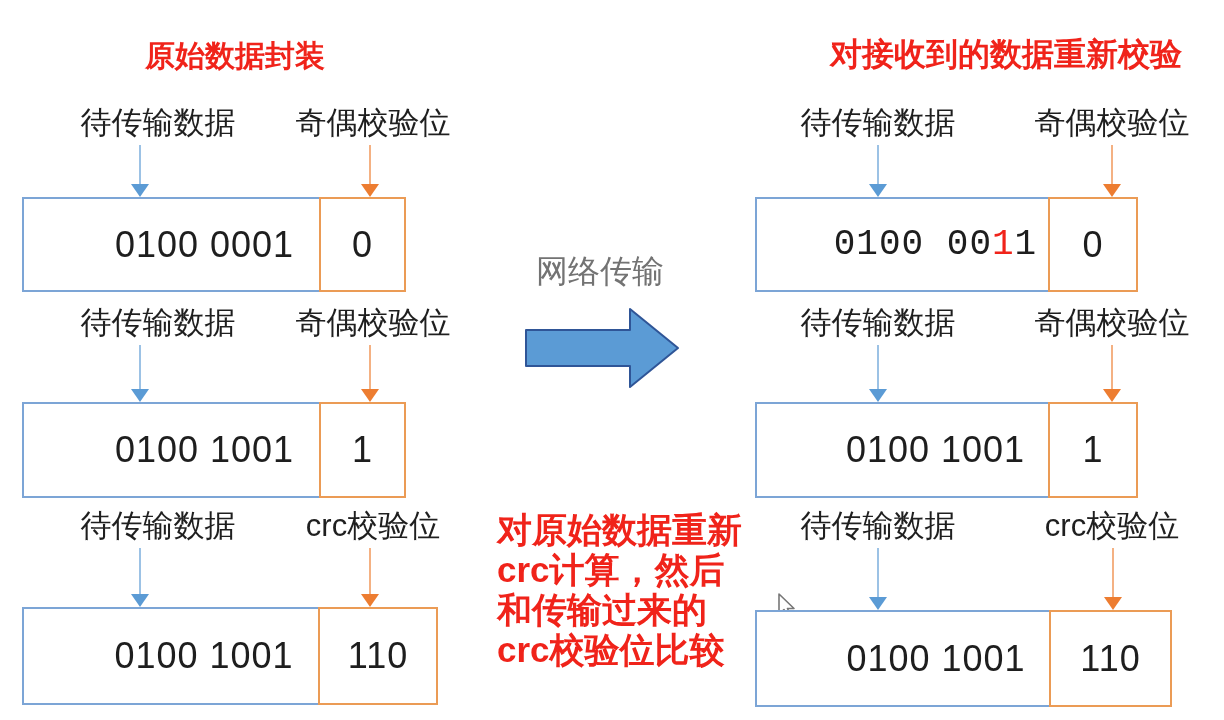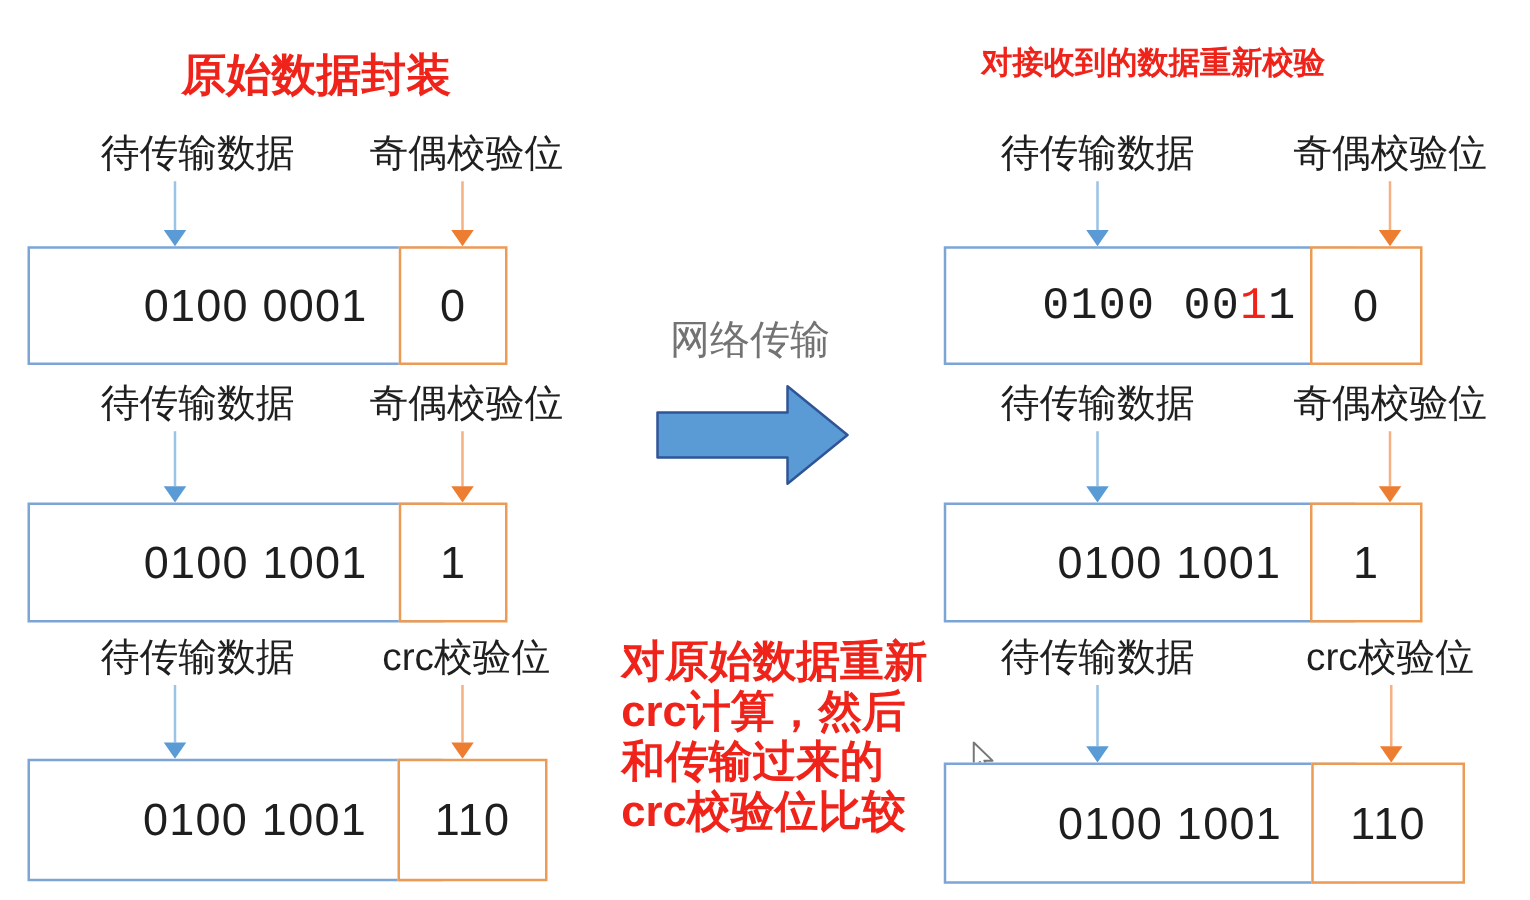--- a/index.html
+++ b/index.html
@@ -1,20 +1,20 @@
 <!DOCTYPE html>
 <html><head>
 <meta charset="utf-8">
 <style>
   html,body { margin:0; padding:0; background:#ffffff; }
   #page {
     position:relative; width:1224px; height:720px; background:#ffffff;
     font-family:"Liberation Sans", sans-serif; overflow:hidden;
   }
-  .title { position:absolute; color:#f0231a; font-weight:bold; font-size:36px; white-space:nowrap; }
+  .title { position:absolute; color:#f0231a; font-weight:bold; font-size:30px; white-space:nowrap; }
   .group { position:absolute; }
   .lbl { position:absolute; top:0; height:40px; line-height:40px; font-size:31px; color:#1f1f1f;
          text-align:center; white-space:nowrap; }
   .varrow { position:absolute; width:18px; display:flex; flex-direction:column; align-items:center; }
   .varrow .line { flex:1; width:2px; }
   .varrow .head { width:0; height:0; border-left:9px solid transparent; border-right:9px solid transparent; }
   .varrow.blue .line { background:#9cc2e5; }
   .varrow.blue .head { border-top:13px solid #5b9bd5; }
   .varrow.orange .line { background:#f4b183; }
   .varrow.orange .head { border-top:13px solid #ed7d31; }
@@ -28,21 +28,21 @@
   .note { position:absolute; left:497px; top:510px; width:260px; color:#f0231a;
           font-size:35px; line-height:40px; font-weight:bold; white-space:nowrap; }
   svg { position:absolute; }
 </style>
 </head>
 <body>
 
 <div id="page">
 
   <div class="title" style="left:145px; top:36px;">原始数据封装</div>
-  <div class="title" style="left:785px; top:33px; font-size:25px;">对接收到的数据重新校验</div>
+  <div class="title" style="left:830px; top:33px; font-size:32px;">对接收到的数据重新校验</div>
 
   <div class="group" style="left:20px; top:103px; width:455px; height:190px;">
     <div class="lbl" style="left:38px; width:200px;">待传输数据</div>
     <div class="lbl" style="left:263px; width:180px;">奇偶校验位</div>
     <div class="varrow blue" style="left:111px; top:42px; height:52px;">
         <div class="line"></div>
         <div class="head"></div>
       </div>
     <div class="varrow orange" style="left:341px; top:42px; height:52px;">
         <div class="line"></div>

